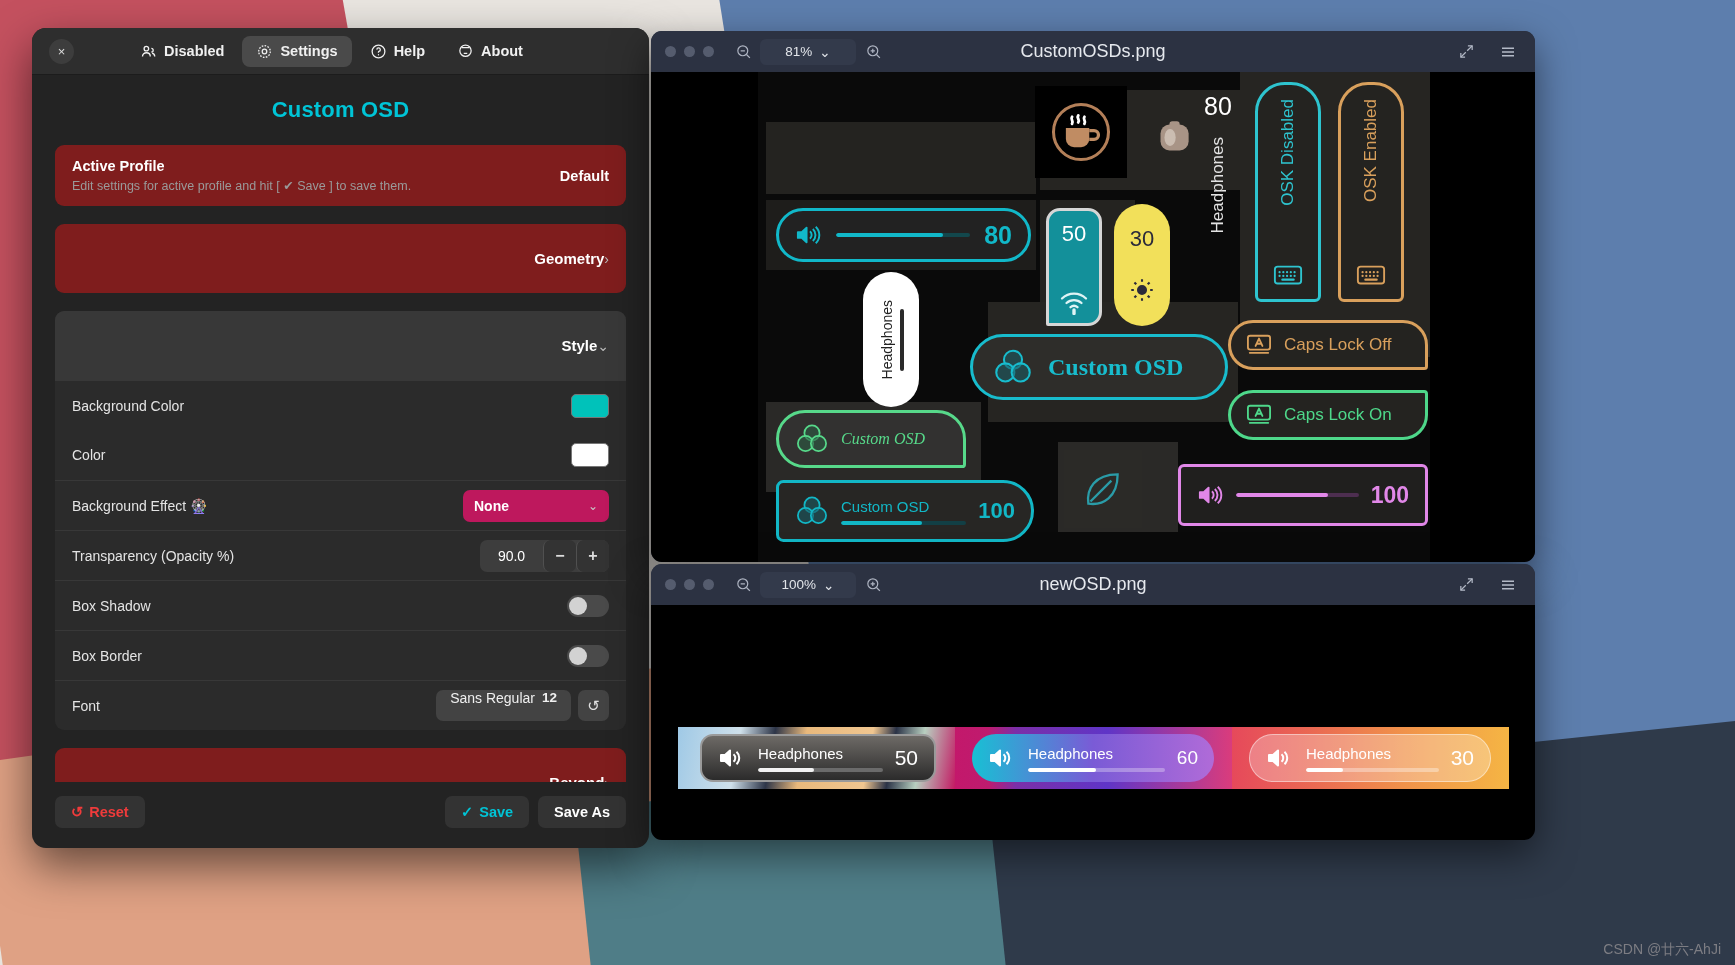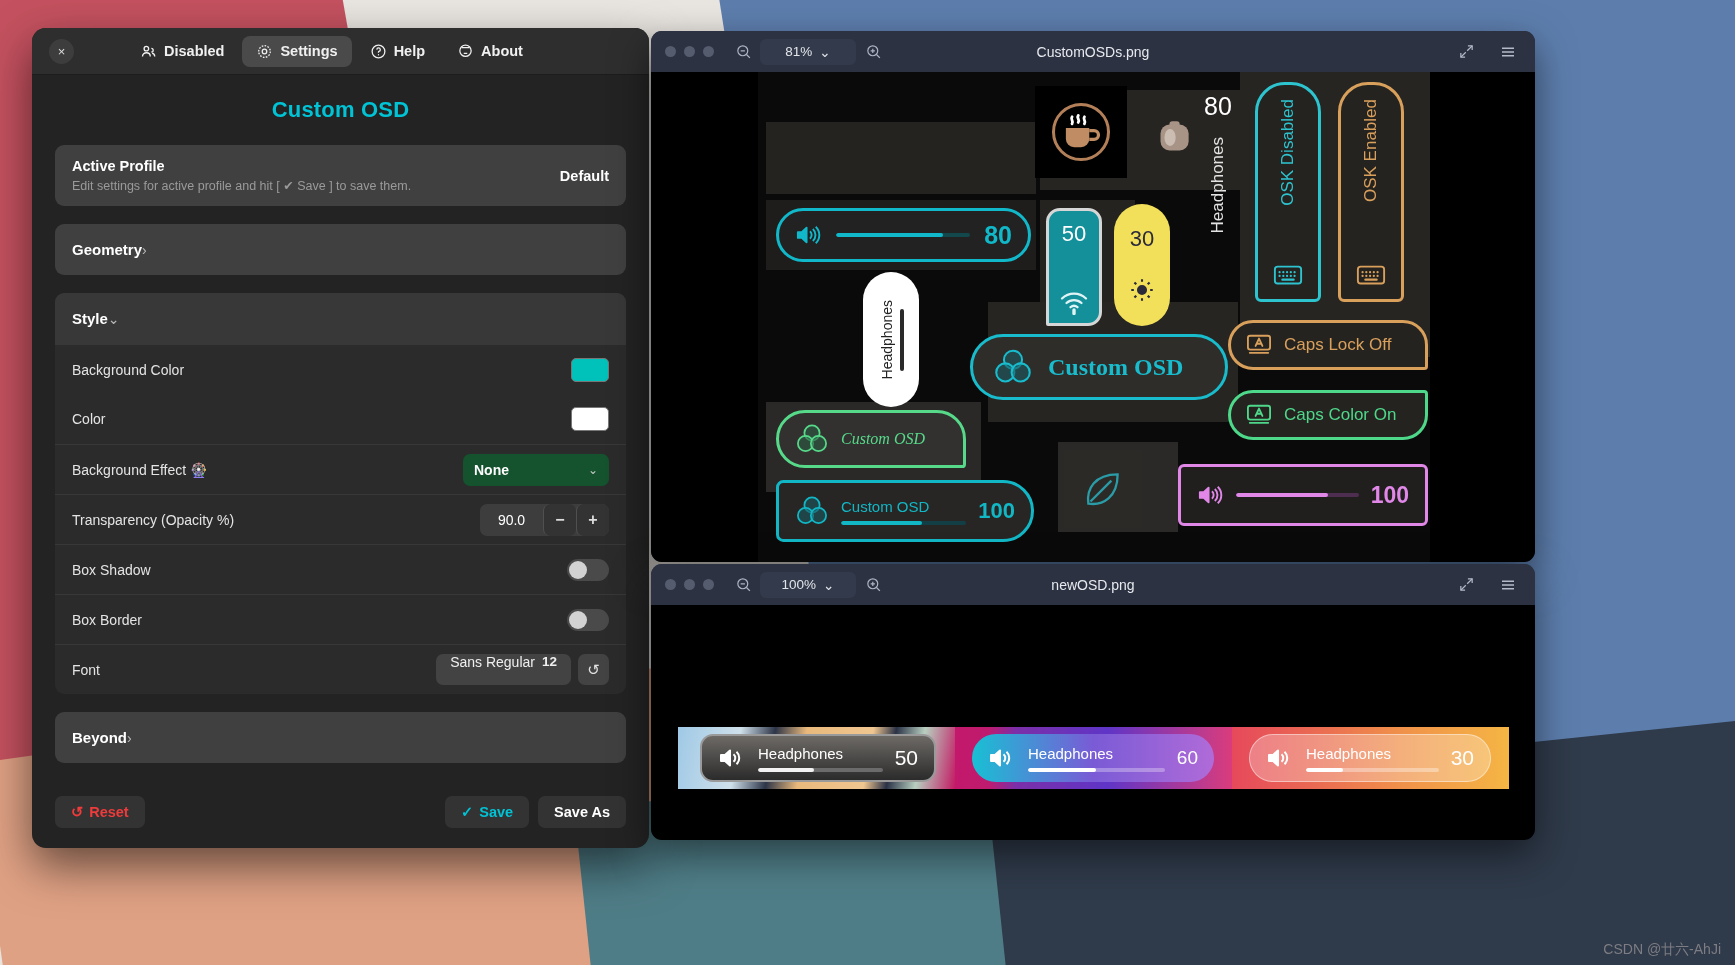--- a/index.html
+++ b/index.html
@@ -65,52 +65,52 @@
   .tab.active { background:#4a4a4a; }
   .tab .ic { display:flex; align-items:center; }
 
   .content { flex:1; overflow:hidden; padding:0 23px; }
   .page-title {
     text-align:center; color:#00c4d6; font-size:22px; font-weight:bold;
     margin:22px 0 22px; letter-spacing:.2px;
   }
 
   .card {
-    background:#404040; border-radius:9px; margin-bottom:18px;
+    background:#7f1d1d; border-radius:9px; margin-bottom:18px;
   }
   .profile-row {
     display:flex; align-items:center; justify-content:space-between;
     padding:13px 17px;
   }
   .profile-title { color:#fff; font-size:14.5px; font-weight:bold; margin-bottom:4px;}
   .profile-sub { color:#9a9a9a; font-size:12.5px; }
   .profile-value { color:#fff; font-size:14.5px; font-weight:bold; }
 
   .section-head {
-    display:flex; align-items:center; justify-content:flex-start;
-    padding:17px 17px; cursor:pointer;
+    display:flex; align-items:center; justify-content:flex-end;
+    padding:26px 17px; cursor:pointer;
   }
   .section-head .stitle { color:#fff; font-size:15px; font-weight:bold; }
   .chev { color:#b9b9b9; font-size:14px; }
 
   .style-card { background:#2b2b2b; border-radius:9px; margin-bottom:18px; overflow:hidden; }
   .style-card .section-head { background:#383838; }
   .srow {
     display:flex; align-items:center; justify-content:space-between;
     padding:0 17px; height:50px; border-top:1px solid #383838;
   }
   .srow .slabel { color:#e4e4e4; font-size:14px; }
 
   .swatch {
     width:38px; height:24px; border-radius:5px; border:1px solid #777;
     cursor:pointer;
   }
   .dropdown {
     display:flex; align-items:center; justify-content:space-between;
-    background:#14532d; border-radius:7px; width:146px; height:32px;
+    background:#be185d; border-radius:7px; width:146px; height:32px;
     padding:0 11px; color:#fff; font-size:14px; font-weight:bold; cursor:pointer;
   }
   .dropdown .chev2 { color:#c8c8c8; font-weight:normal; font-size:12px; }
 
   .spin { display:flex; align-items:center; background:#3d3d3d; border-radius:7px; height:32px; overflow:hidden; }
   .spin .val { width:63px; text-align:center; color:#fff; font-size:14px; }
   .spin .btn {
     width:30px; height:32px; display:flex; align-items:center; justify-content:center;
     color:#ddd; font-size:16px; border-left:1px solid #505050; cursor:pointer;
   }
@@ -164,21 +164,21 @@
   .dots i { width:11px; height:11px; border-radius:50%; background:#555c6e; display:block; }
   .zoomgrp { display:flex; align-items:center; gap:4px; }
   .zicon { width:26px; height:26px; display:flex; align-items:center; justify-content:center; color:#aeb4c2; cursor:pointer;}
   .zpct {
     background:#333a4b; border-radius:6px; height:26px; min-width:96px;
     display:flex; align-items:center; justify-content:center; gap:7px;
     color:#e2e5ea; font-size:13.5px; cursor:pointer;
   }
   .vname {
     position:absolute; left:0; right:0; text-align:center;
-    color:#e6e9ee; font-size:14px; pointer-events:none;
+    color:#e6e9ee; font-size:18px; pointer-events:none;
   }
   .vright { margin-left:auto; display:flex; align-items:center; gap:16px; z-index:2;}
   .vright .zicon { color:#b4bac7; }
 
   .vbody { background:#000; width:100%; height:calc(100% - 41px); position:relative; overflow:hidden; }
 
   
   .osdcanvas { position:absolute; left:107px; top:0; width:672px; height:490px; background:#0a0a0a; }
   .tile { position:absolute; background:#242320; }
 
@@ -531,21 +531,21 @@
       </div>
 
       <div class="pill" style="left:470px; top:318px; width:200px; height:50px; border:3px solid #4ed88a; border-radius:26px 4px 26px 26px; background:#242320; padding:0 14px; gap:11px;">
         <span>
           <svg width="28" height="24" viewBox="0 0 30 26" fill="none" stroke="#4ed88a" stroke-width="2">
             <rect x="3" y="3" width="24" height="15" rx="2.5"></rect>
             <path d="M11.3 14l3.7-8 3.7 8M12.6 11.6h4.8" stroke-linecap="round" stroke-linejoin="round"></path>
             <path d="M5 21.5h20" stroke-linecap="round"></path>
           </svg>
         </span>
-        <span style="color:#4ed88a; font-size:17px;">Caps Color On</span>
+        <span style="color:#4ed88a; font-size:17px;">Caps Lock On</span>
       </div>
 
       <div style="position:absolute; left:105px; top:200px; width:56px; height:135px; background:#fff; border-radius:28px; display:flex; align-items:center; justify-content:center; gap:5px;">
         <span class="vertlabel" style="color:#232323; font-size:14px;">Headphones</span>
         <span style="width:4px; height:62px; background:#2a2a2a; border-radius:2px;"></span>
       </div>
 
       <div class="pill" style="left:212px; top:262px; width:258px; height:66px; border:3px solid #18bccd; border-radius:34px; background:#2e2d2a; padding:0 20px; gap:15px;">
         <span>
           <svg width="40" height="38" viewBox="0 0 44 42" fill="none" stroke="#18bccd" stroke-width="2.3">

